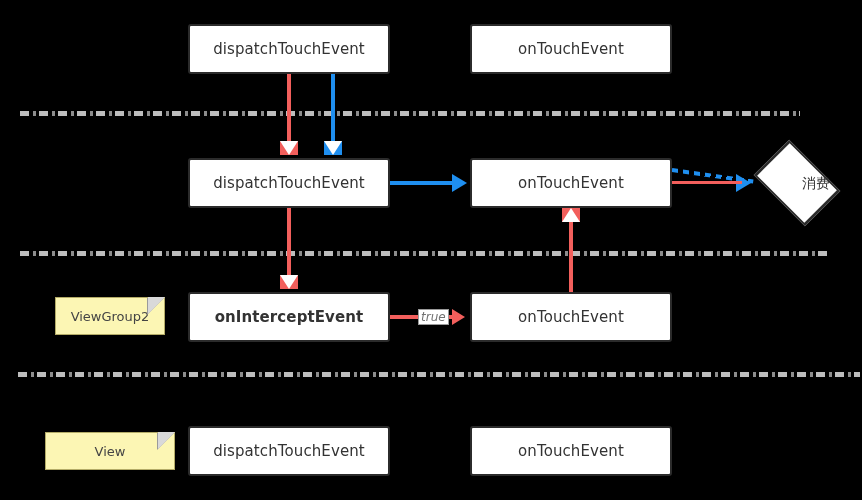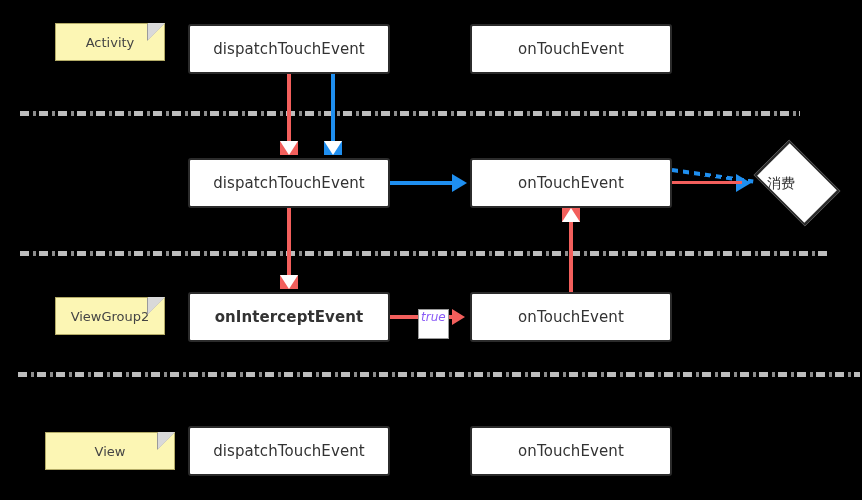--- a/index.html
+++ b/index.html
@@ -133,44 +133,40 @@
     position: absolute;
     height: 4px;
     background-image: repeating-linear-gradient(
       to right, #1f8ff0 0px, #1f8ff0 6px, transparent 6px, transparent 11px);
   }
 
   .edge-label {
     position: absolute;
     background: #ffffff;
     border: 1px solid #9a9a9a;
-    color: #8b5cf6;
+    color: #737373;
     font-size: 12px;
     font-style: italic;
     padding: 0 2px;
     line-height: 15px;
-    height: 30px;
+    height: 16px;
     box-sizing: border-box;
   }
 </style>
 </head>
 <body>
 
 <div id="canvas">
 
   
   <div class="divider" style="left:20px; top:111px; width:780px;"></div>
   <div class="divider" style="left:20px; top:251px; width:810px;"></div>
   <div class="divider" style="left:18px; top:372px; width:842px;"></div>
 
   
-  <div class="note" style="left:55px; top:23px; width:110px; height:38px;">
-    <span>Activity</span>
-    <span class="fold"></span>
-  </div>
 
   <div class="box" style="left:188px; top:24px; width:202px; height:50px;">
     <span>dispatchTouchEvent</span>
   </div>
 
   <div class="box" style="left:470px; top:24px; width:202px; height:50px;">
     <span>onTouchEvent</span>
   </div>
 
   
@@ -197,21 +193,21 @@
 
   
   <div class="dashline" style="left:672px; top:168px; width:82px; transform:rotate(8deg); transform-origin:left center;"></div>
   <div class="head head-right-blue" style="left:736px; top:174px;"></div>
 
   
   <div class="hline red" style="left:672px; top:181px; width:70px; height:3px;"></div>
 
   
   <div class="diamond" style="left:772px; top:158px; width:50px; height:50px; transform:rotate(45deg) scaleX(1.45);"></div>
-  <div class="diamond-label" style="left:741px; top:175px; width:80px;">消费</div>
+  <div class="diamond-label" style="left:776px; top:175px; width:80px;">消费</div>
 
   
   <div class="vline red" style="left:287px; top:208px; width:4px; height:70px;"></div>
   <div class="head head-down-red" style="left:280px; top:275px;"></div>
 
   
   <div class="vline red" style="left:569px; top:222px; width:4px; height:70px;"></div>
   <div class="head head-up-red" style="left:562px; top:208px;"></div>
 
   

